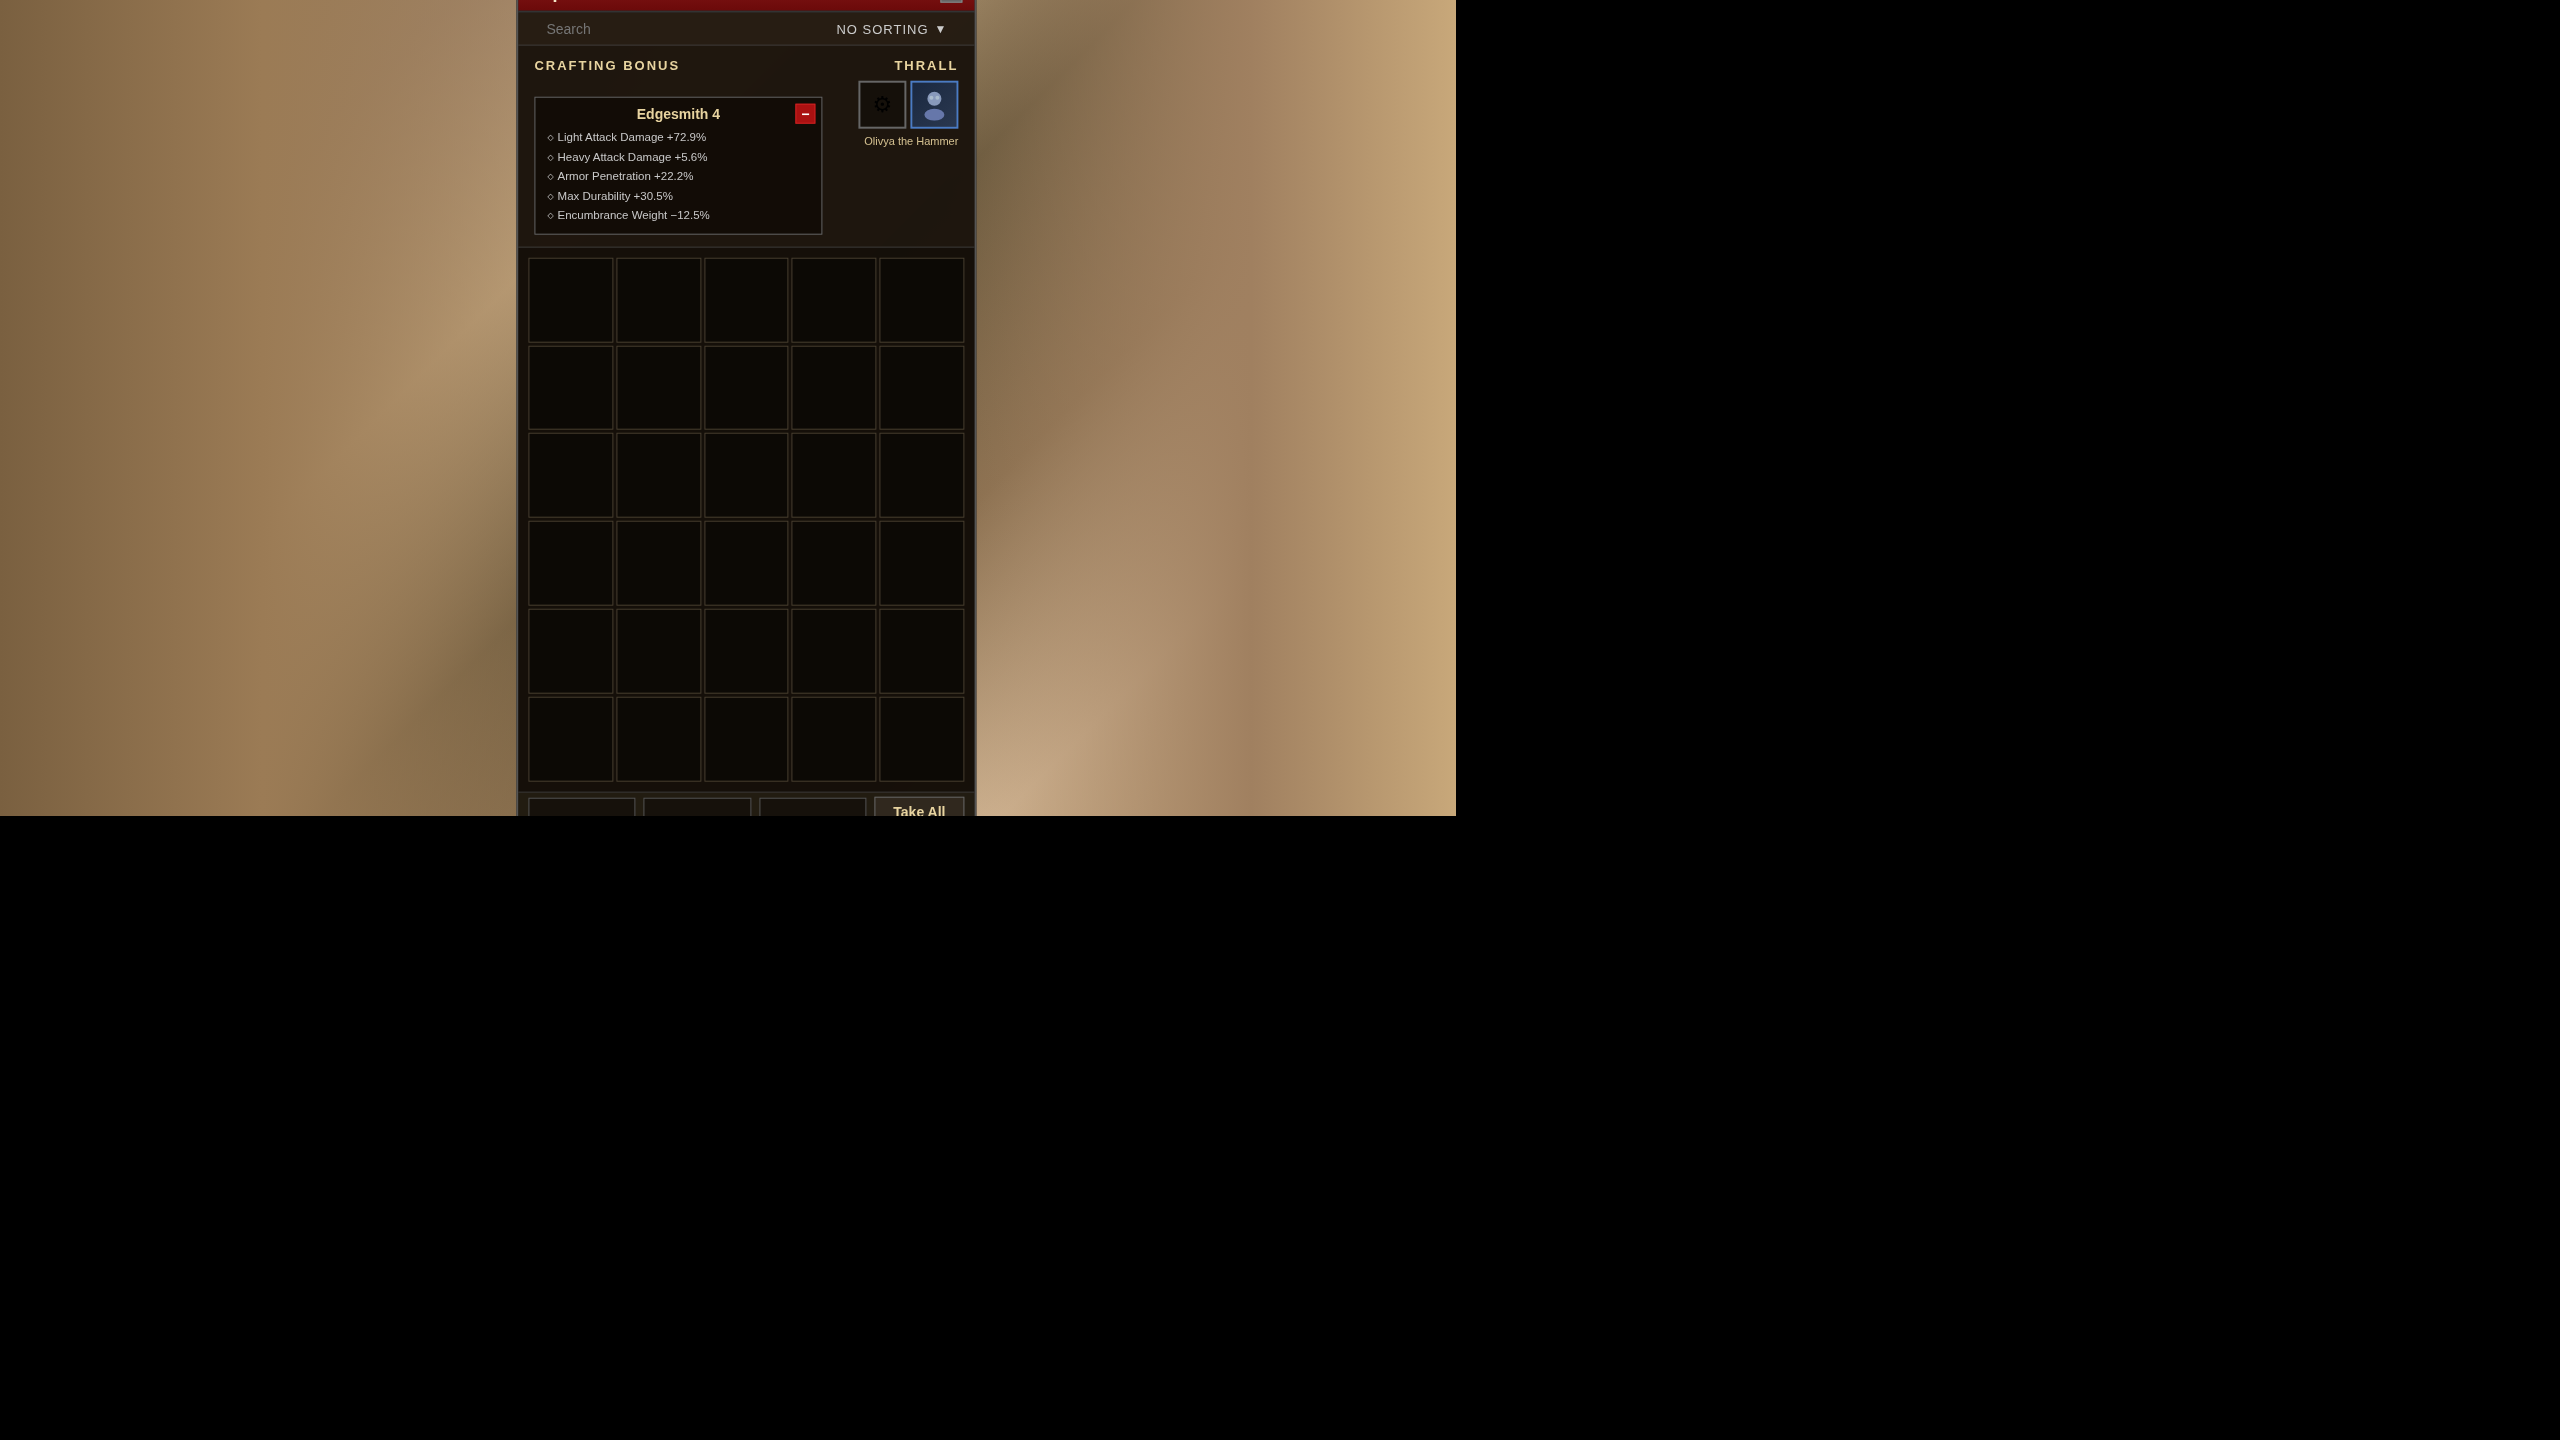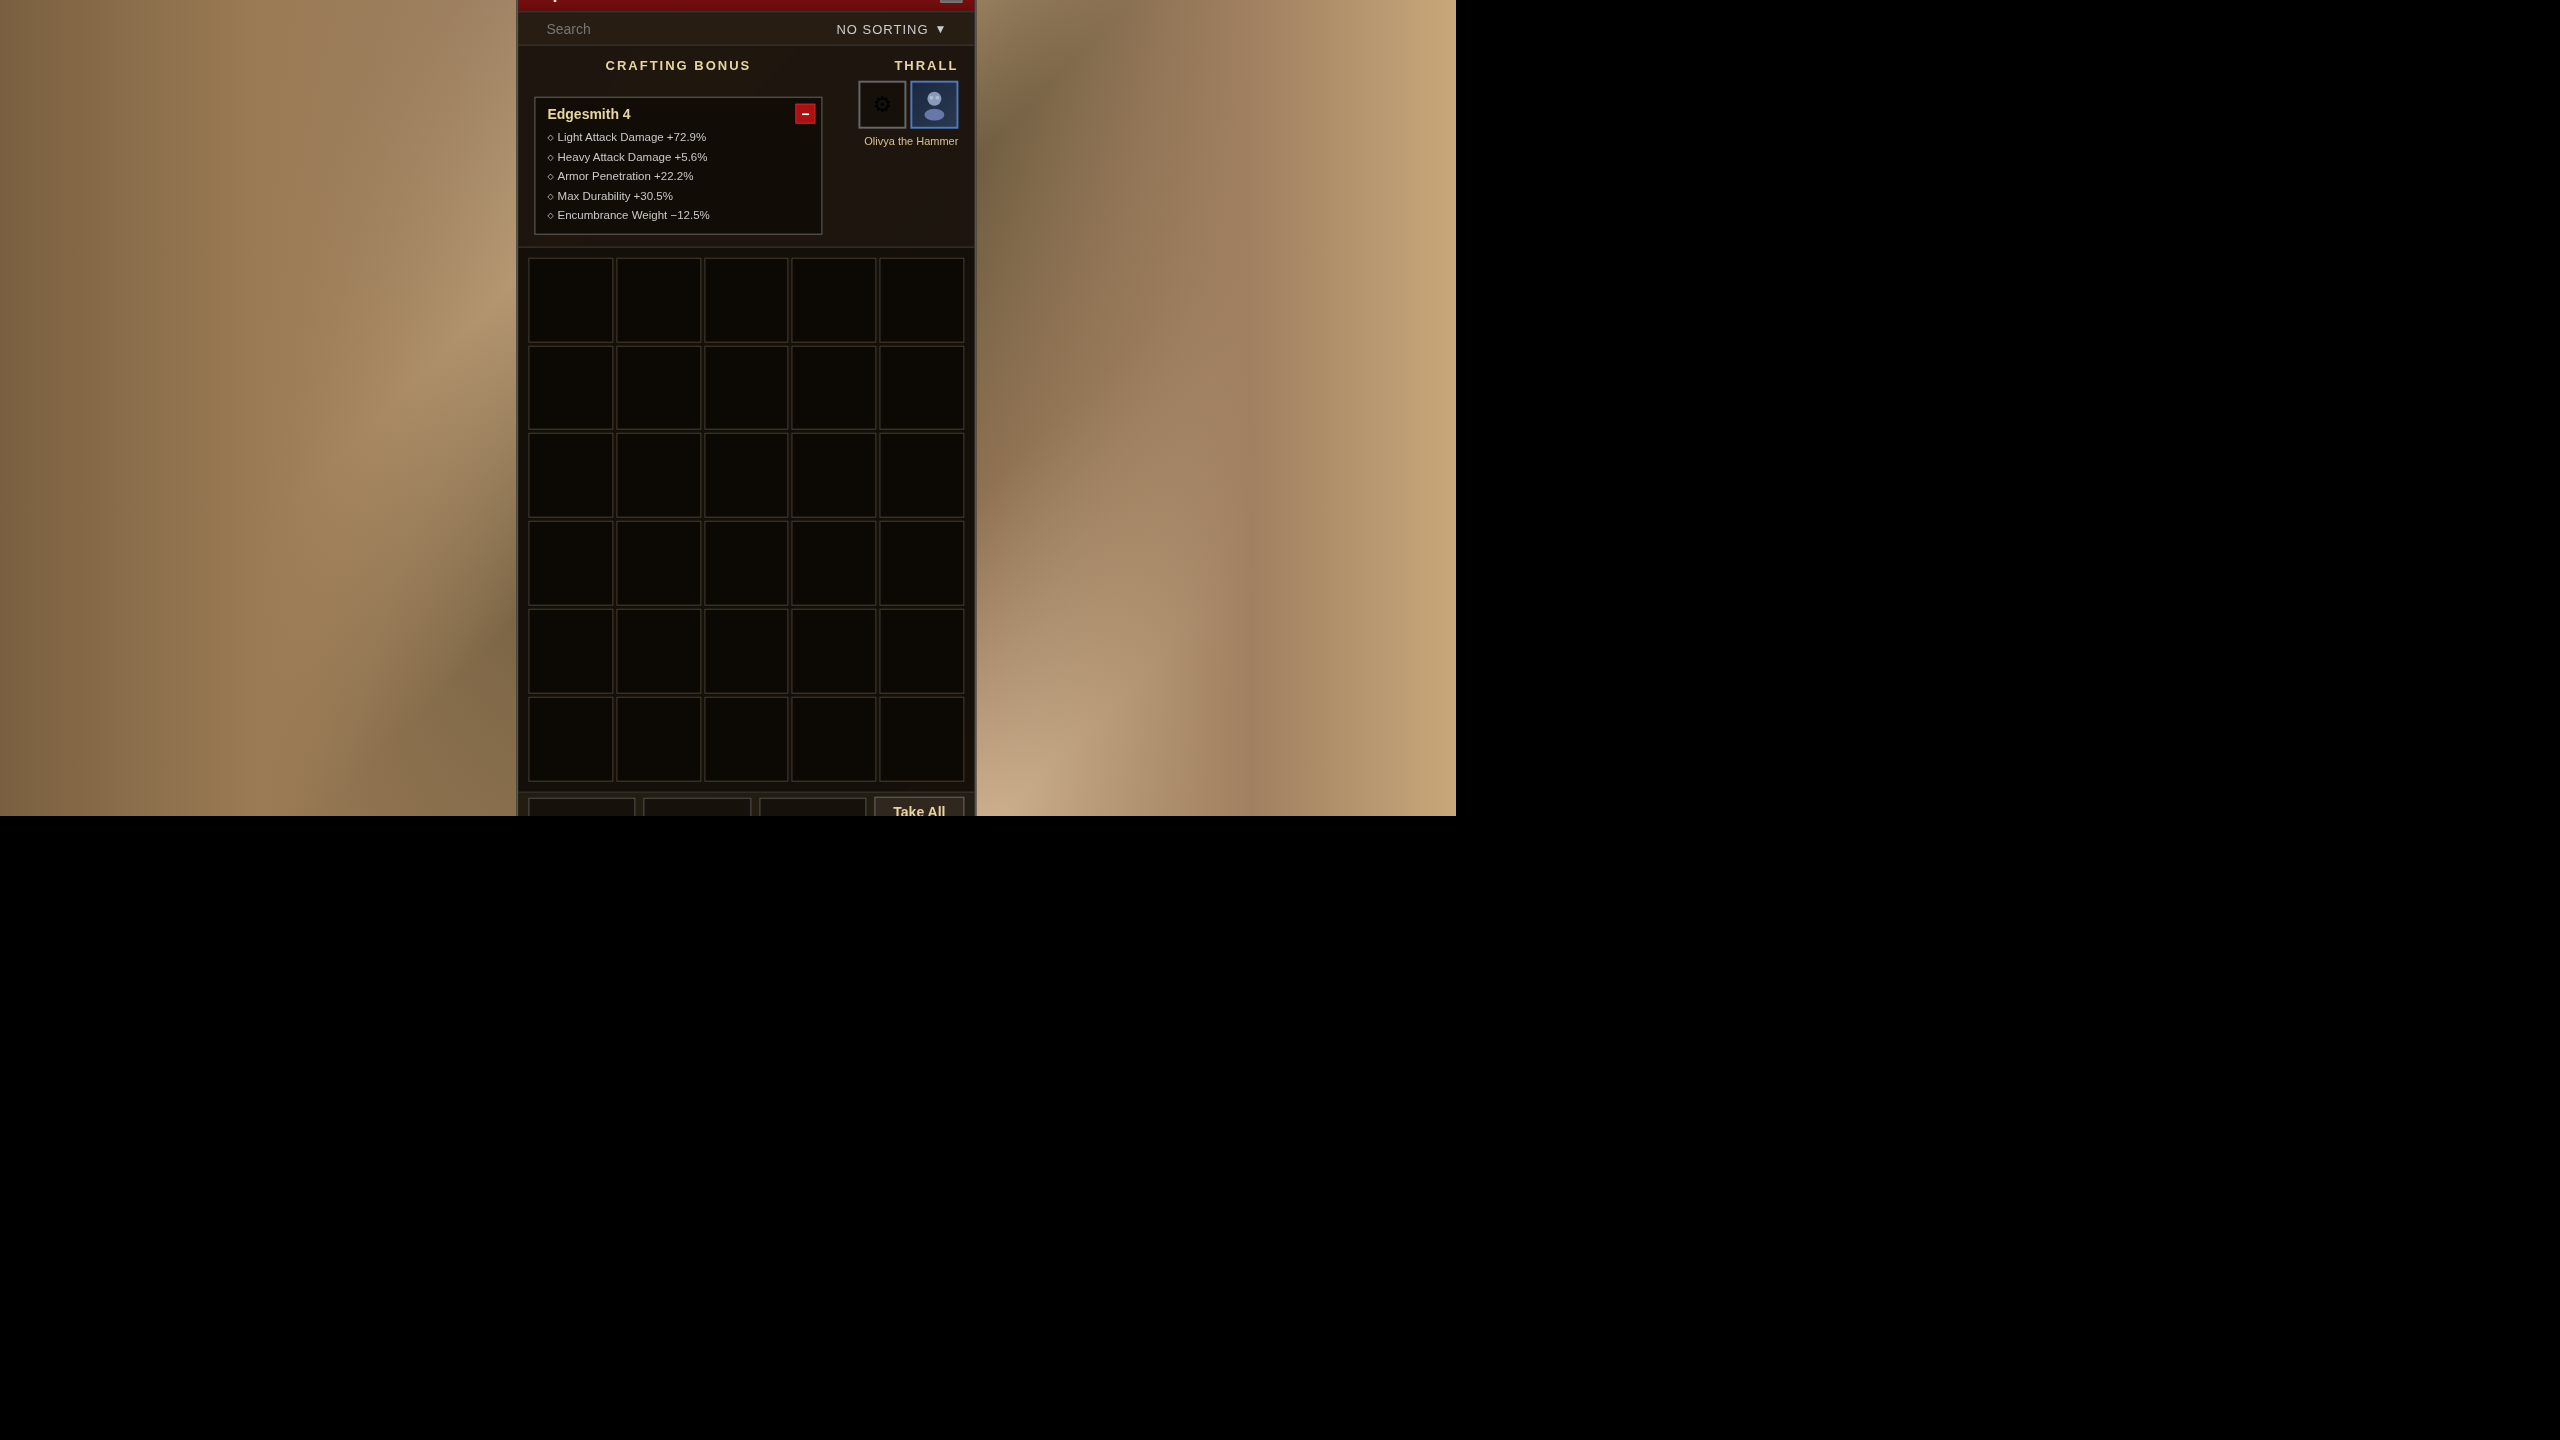--- a/index.html
+++ b/index.html
@@ -130,35 +130,35 @@
 
     .crafting-bonus-col {
       flex: 1;
     }
 
     .crafting-bonus-title {
       color: #E8D4A0;
       font-size: 13px;
       font-weight: bold;
       letter-spacing: 2px;
-      text-align: center;
       margin-bottom: 24px;
     }
 
     .bonus-card {
       background: rgba(15, 10, 5, 0.8);
       border: 1px solid #666;
       padding: 8px 12px;
       position: relative;
     }
 
     .bonus-tier {
       color: #E8D4A0;
       font-size: 14px;
       font-weight: bold;
+      text-align: center;
       margin-bottom: 6px;
     }
 
     .remove-btn {
       position: absolute;
       top: 6px;
       right: 6px;
       width: 20px;
       height: 20px;
       background: #AA1111;

